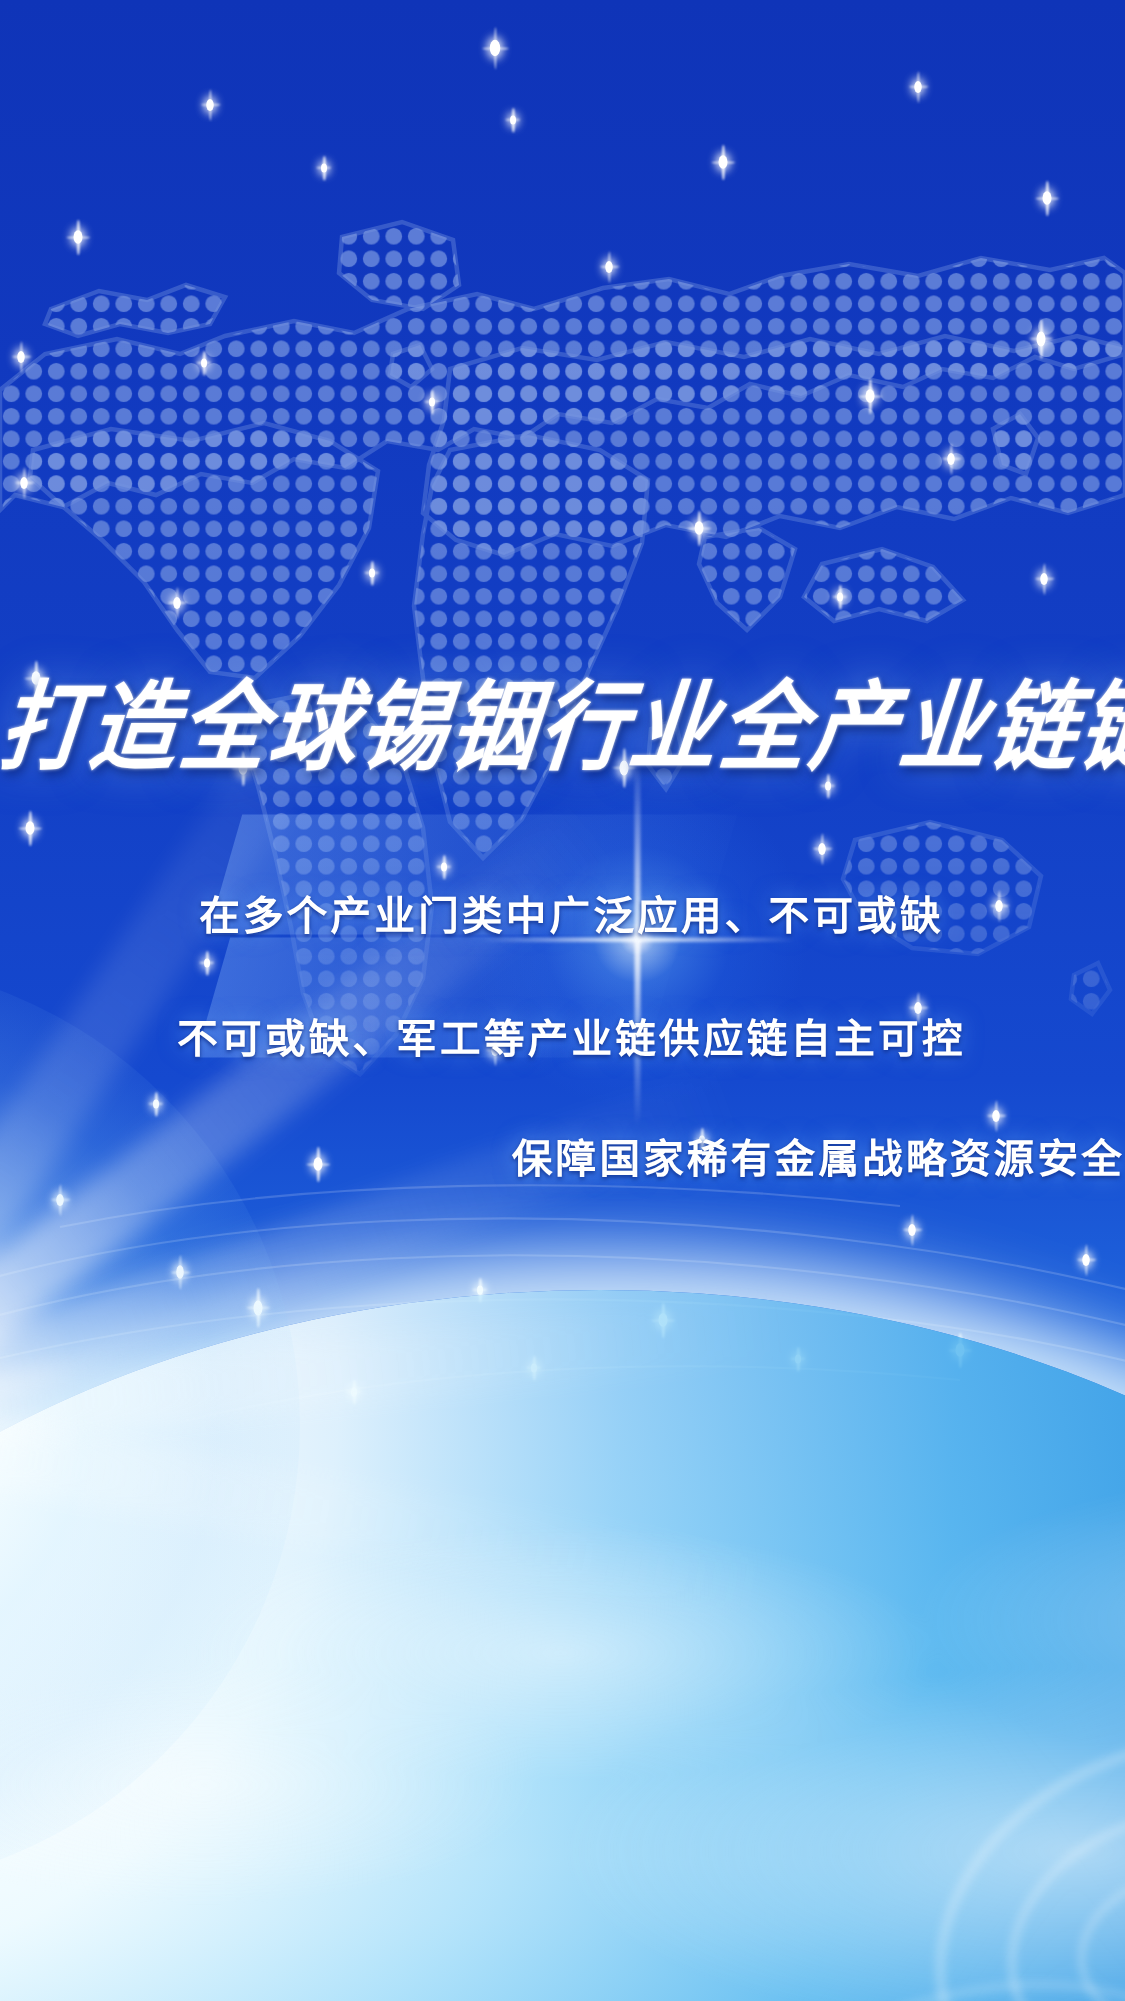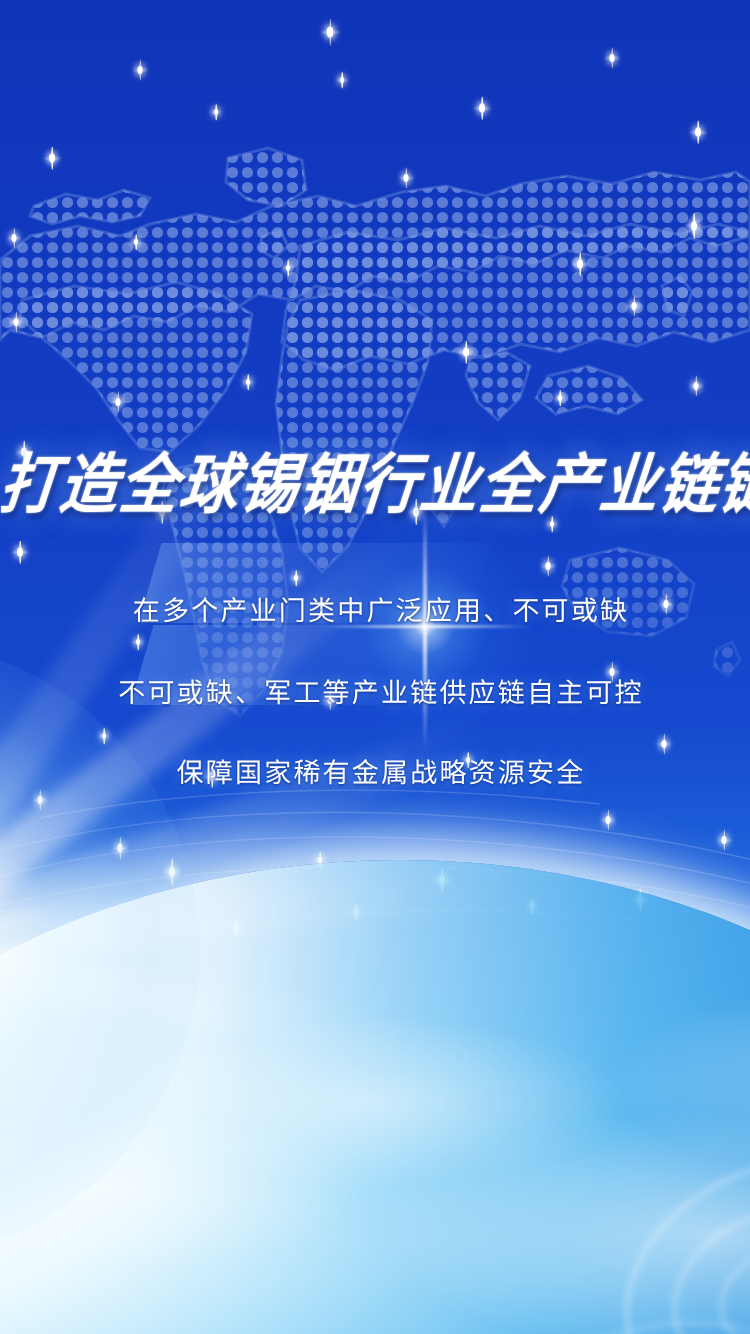--- a/index.html
+++ b/index.html
@@ -229,30 +229,30 @@
     transform: skewX(-6deg) scaleY(1.12);
   }
 
   .sub {
     position: absolute;
     left: 12px;
     right: 0;
     text-align: center;
     color: #ffffff;
     font-size: 27px;
-    font-weight: 400;
+    font-weight: 700;
     letter-spacing: 2.2px;
     white-space: nowrap;
     text-shadow:
        0 1px 3px rgba(10,40,130,.85),
        0 0 14px rgba(120,185,255,.55);
   }
   .sub.l1 { top: 562px; }
   .sub.l2 { top: 644px; }
-  .sub.l3 { top: 724px; }
+  .sub.l3 { top: 724px; text-align: right; }
 </style>
 </head>
 <body>
 
 <div id="poster">
 
   <div class="sky"></div>
 
   <div class="map-wrap">
     <svg class="map-svg" width="750" height="820" viewBox="0 0 750 820" aria-hidden="true">

